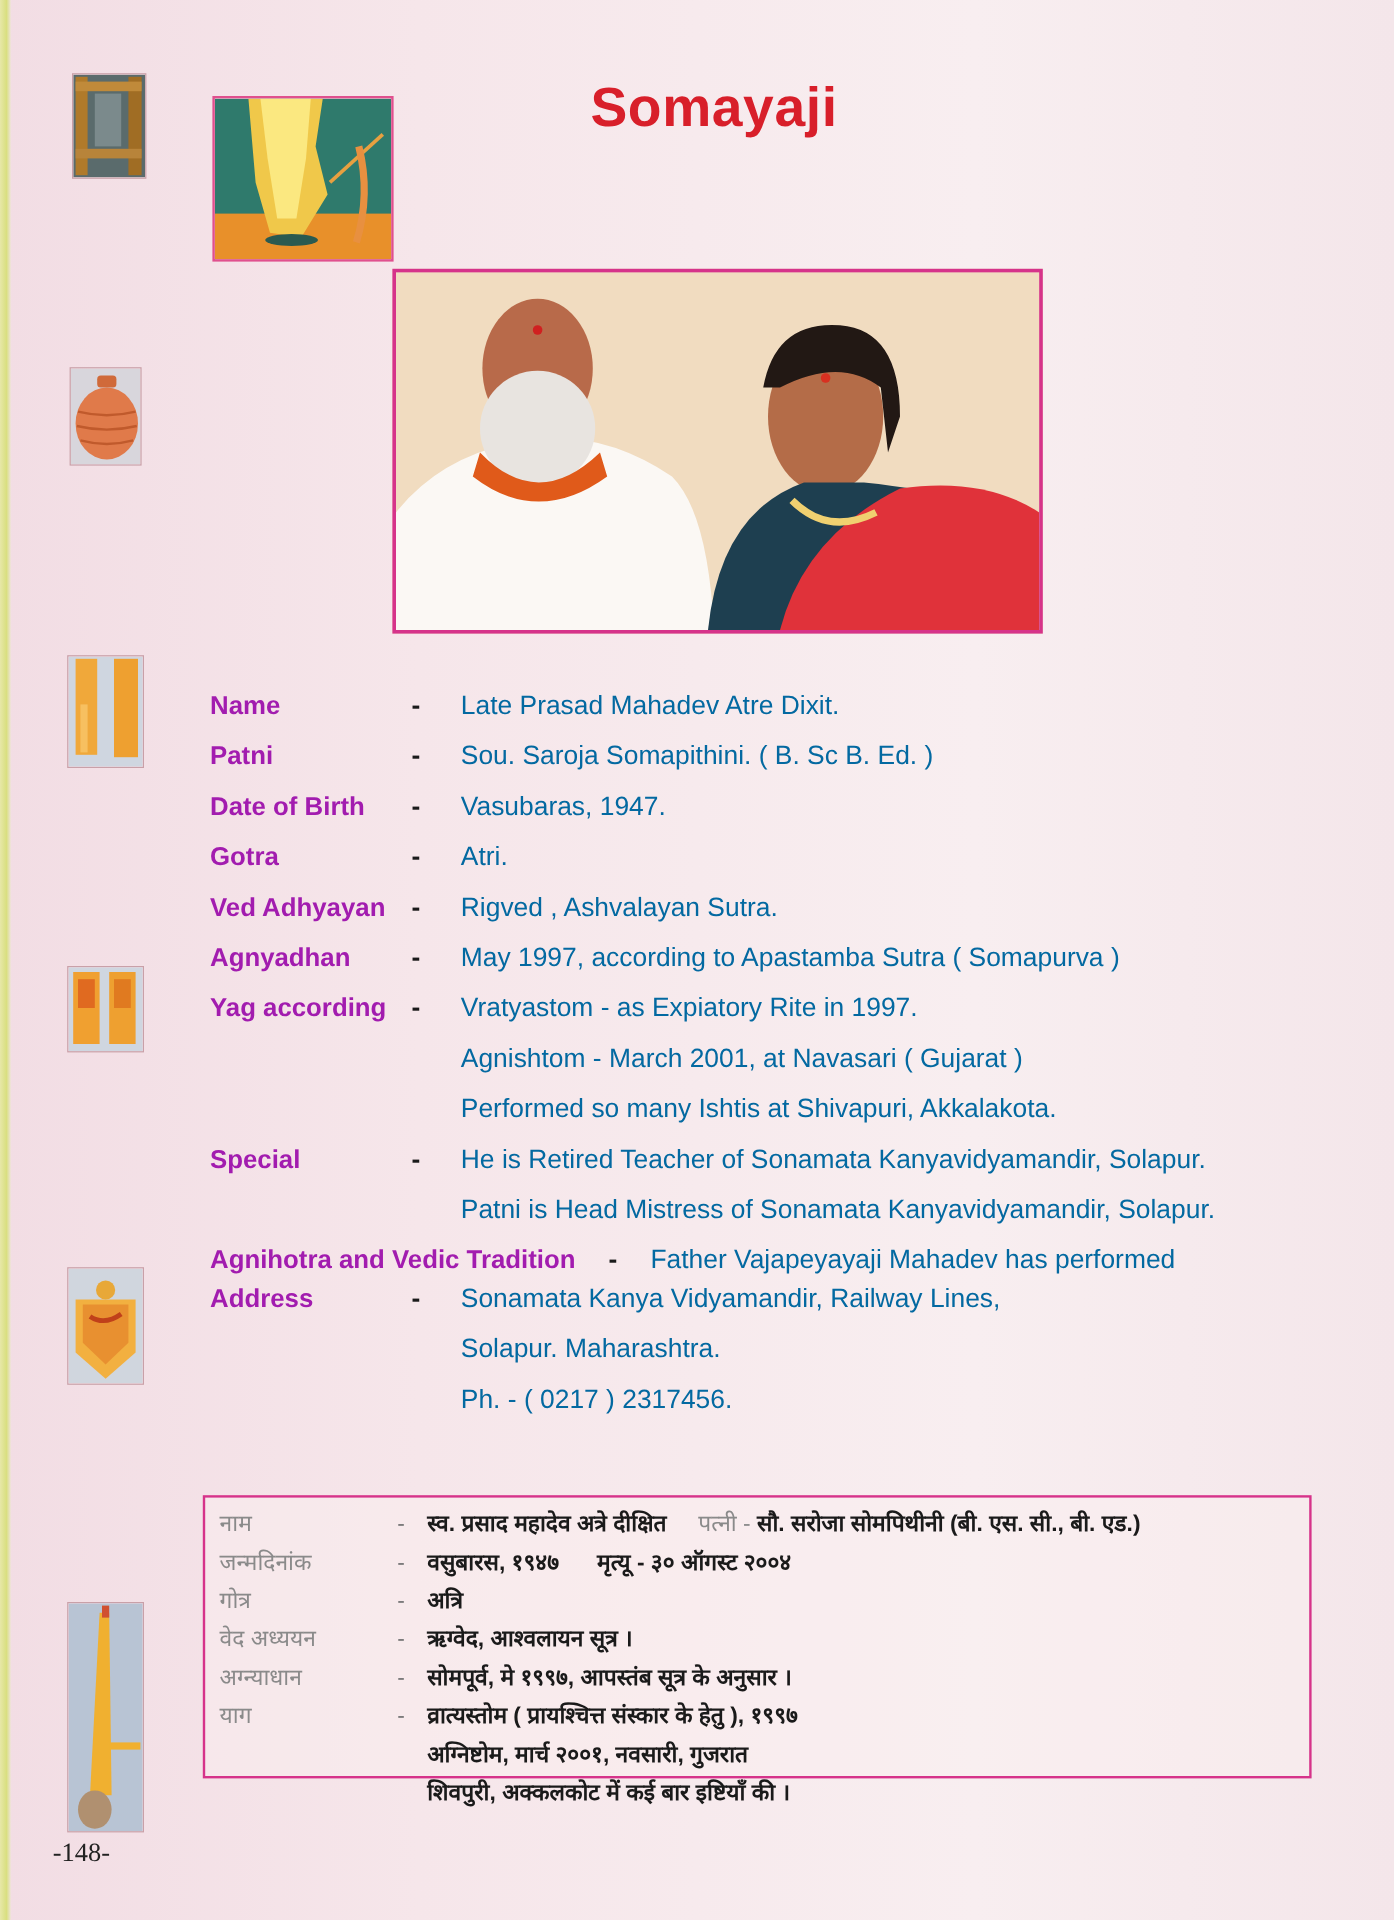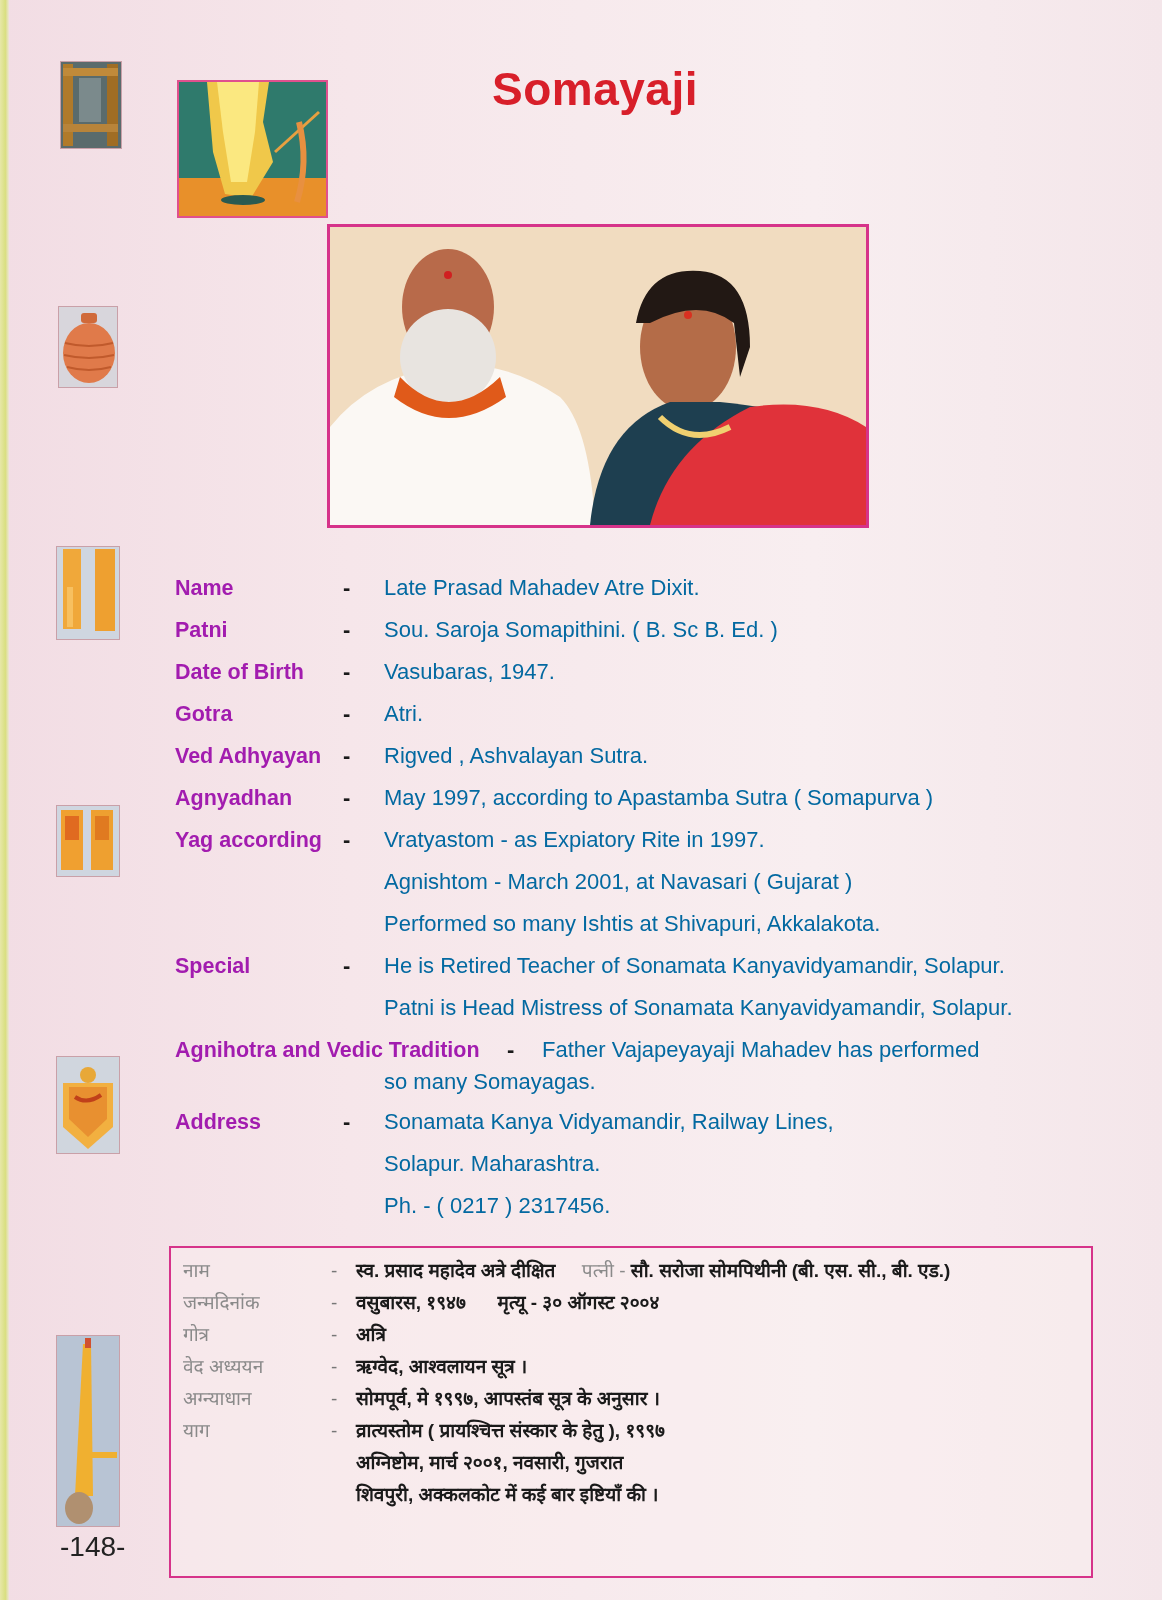--- a/index.html
+++ b/index.html
@@ -33,31 +33,31 @@
 
   .info { position: absolute; left: 175px; top: 570px; width: 900px; }
   .row { position: relative; height: 42px; font-size: 22px; line-height: 36px; }
   .row .lbl { position: absolute; left: 0; font-weight: bold; color: #a21caf; font-size: 21.5px; }
   .row .dash { position: absolute; left: 168px; font-weight: bold; }
   .row .val { position: absolute; left: 196px; color: #0369a1; white-space: nowrap; margin-left: 13px; }
   .row.wide { height: 32px; }
   .row.cont { height: 42px; }
 
   .hindi-box {
-    position: absolute; left: 169px; top: 1246px; width: 924px; height: 332px;
+    position: absolute; left: 169px; top: 1246px; width: 924px; height: 236px;
     border: 2px solid #d6338a; box-sizing: border-box;
     background: rgba(250,240,240,0.45);
   }
   .hrow { position: absolute; left: 12px; font-size: 19px; line-height: 26px; white-space: nowrap; }
   .hrow .hlbl { position: absolute; left: 0; color: #8a8a8a; width: 140px; }
   .hrow .hdash { position: absolute; left: 148px; color: #777; }
   .hrow .hval { position: absolute; left: 173px; color: #1a1a1a; font-weight: bold; }
   .hrow .hsub-lbl { color: #8a8a8a; font-weight: normal; }
   .page-num {
-    position: absolute; left: 60px; top: 1531px; font-size: 28px; color: #222;
+    position: absolute; left: 44px; top: 1531px; font-size: 22px; color: #222; font-family: Liberation Serif, serif;
   }
 </style>
 </head>
 <body>
 
 <div class="edge-strip"></div>
 
 <div class="thumb" style="left:60px;top:61px;width:60px;height:86px;">
   <svg viewBox="0 0 60 86">
       <rect width="60" height="86" fill="#5a6b6c"></rect>
@@ -193,23 +193,20 @@
     <span class="val">He is Retired Teacher of Sonamata Kanyavidyamandir, Solapur.</span>
   </div>
   <div class="row cont">
     <span class="val">Patni is Head Mistress of Sonamata Kanyavidyamandir, Solapur.</span>
   </div>
   <div class="row wide">
     <span class="lbl">Agnihotra and Vedic Tradition</span>
     <span class="dash" style="left:332px;">-</span>
     <span class="val" style="left:354px;">Father Vajapeyayaji Mahadev has performed</span>
   </div>
-  <div class="row cont" style="height:40px;">
-    <span class="val">so many Somayagas.</span>
-  </div>
   <div class="row">
     <span class="lbl">Address</span>
     <span class="dash">-</span>
     <span class="val">Sonamata Kanya Vidyamandir, Railway Lines,</span>
   </div>
   <div class="row cont">
     <span class="val">Solapur. Maharashtra.</span>
   </div>
   <div class="row cont">
     <span class="val">Ph. - ( 0217 ) 2317456.</span>

